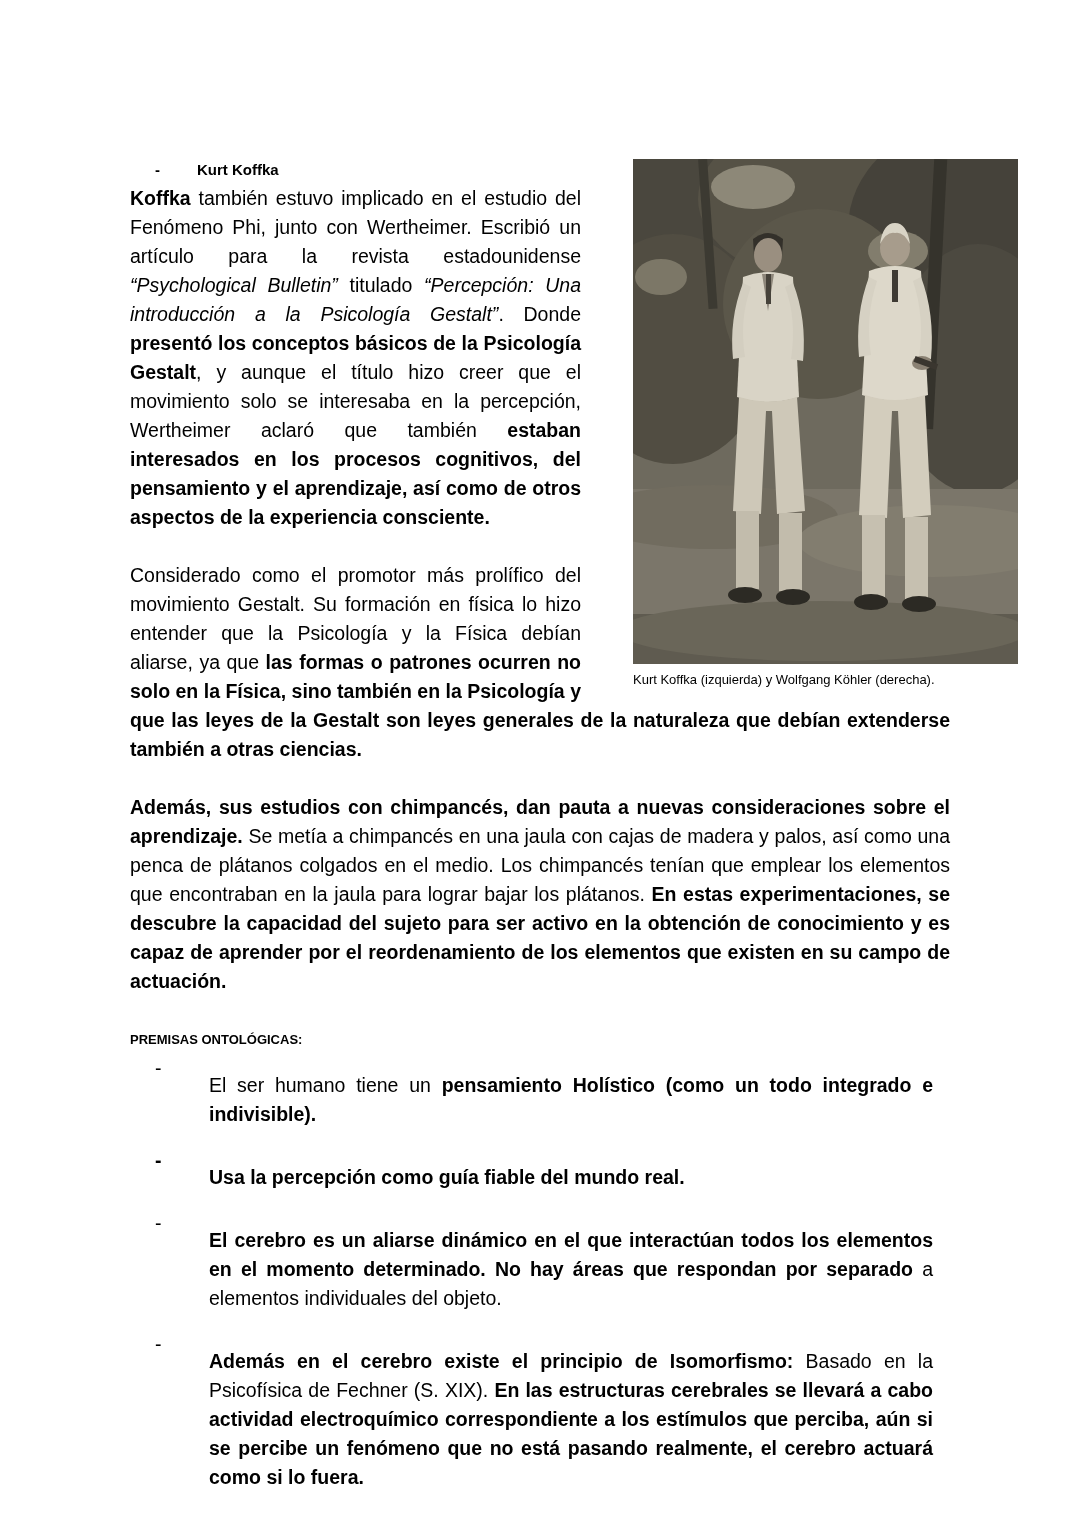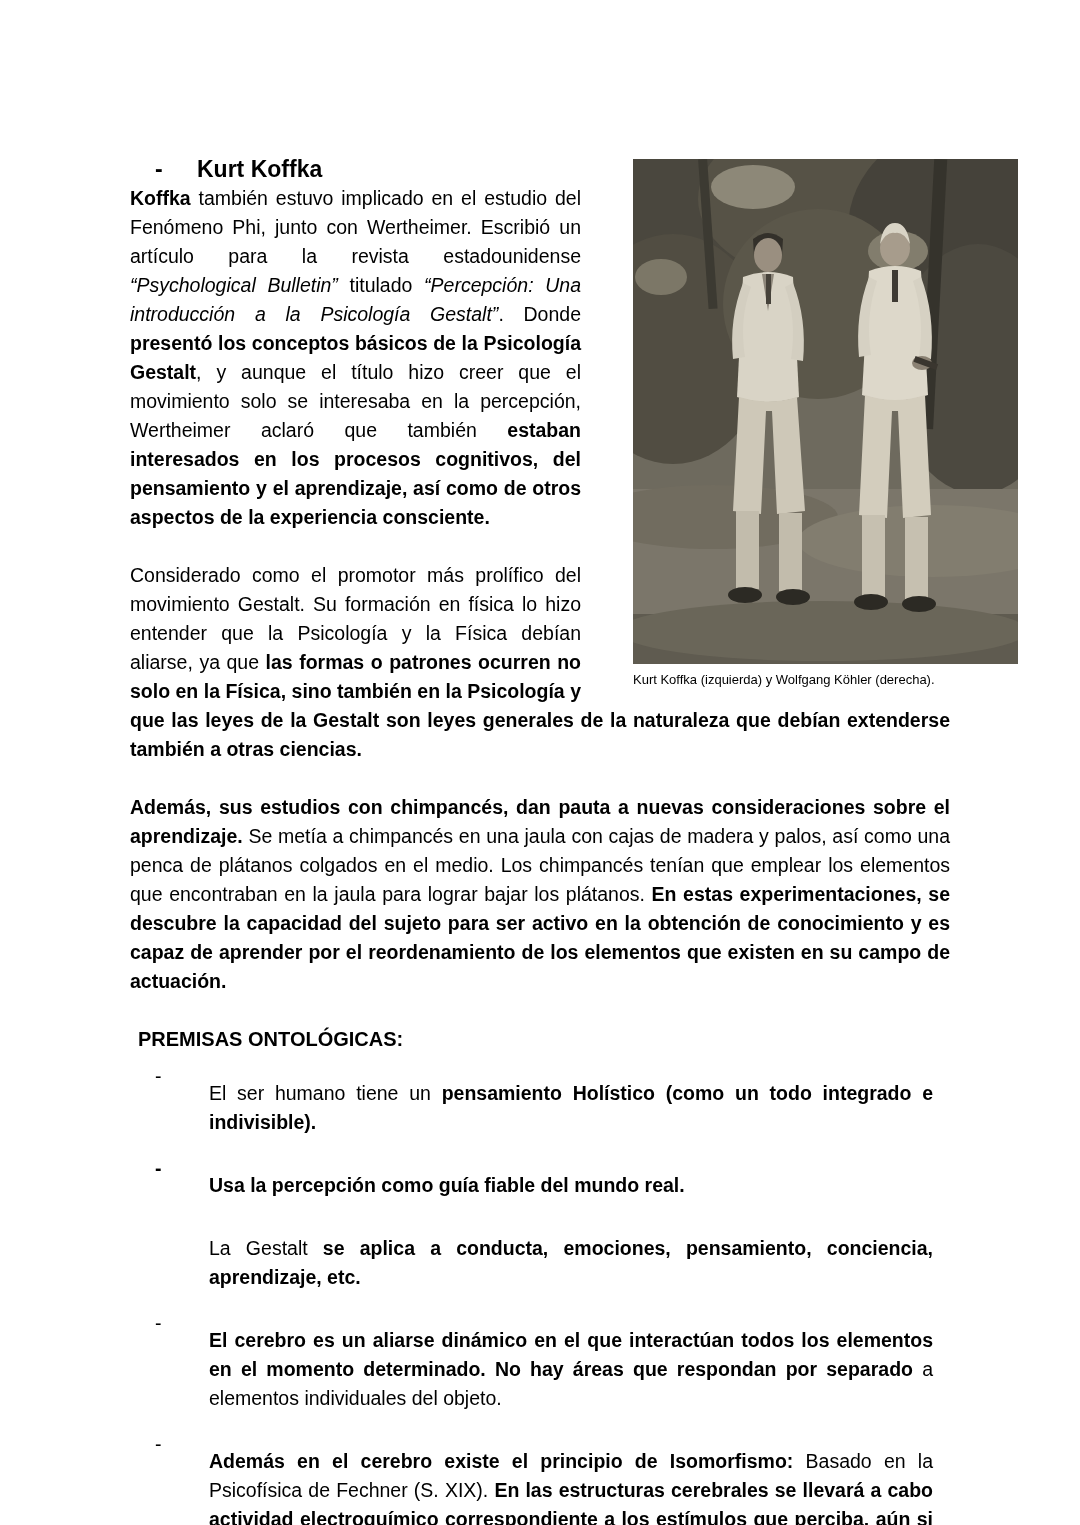--- a/index.html
+++ b/index.html
@@ -16,32 +16,32 @@
     padding: 155px 130px 60px 130px;
     overflow: hidden;
     background: #ffffff;
   }
   .para {
     font-size: 19.5px; line-height: 29px;
     text-align: justify;
     margin: 0 0 29px 0;
   }
   .heading {
-    font-size: 23px; line-height: 29px;
+    font-size: 15px; line-height: 29px;
     font-weight: 700;
     padding-left: 25px;
     margin: 0;
   }
   .h-marker { display: inline-block; width: 42px; }
   .b { font-weight: 700; }
   .i { font-style: italic; }
   .premisas-heading {
-    font-size: 20px; line-height: 29px;
+    font-size: 13px; line-height: 29px;
     font-weight: 700;
-    margin: 8px;
+    margin: 0;
   }
   .list { margin: 0; }
   .list-row { display: flex; }
   .list-marker {
     flex: 0 0 37px;
     margin-left: 25px;
     font-size: 19.5px; line-height: 29px;
   }
   .item-text {
     flex: 1;
@@ -142,24 +142,20 @@
     <div class="list-row">
       <span class="list-marker">-</span>
       <p class="item-text"><span>El ser humano tiene un </span><span class="b">pensamiento Holístico (como un todo integrado e indivisible).</span></p>
     </div>
 
     <div class="list-row">
       <span class="list-marker b">-</span>
       <p class="item-text"><span class="b">Usa la percepción como guía fiable del mundo real.</span></p>
     </div>
 
-    <div class="list-row">
-      <span class="list-marker"></span>
-      <p class="item-text"><span>La Gestalt </span><span class="b">se aplica a conducta, emociones, pensamiento, conciencia, aprendizaje, etc.</span></p>
-    </div>
 
     <div class="list-row">
       <span class="list-marker">-</span>
       <p class="item-text"><span class="b">El cerebro es un aliarse dinámico en el que interactúan todos los elementos en el momento determinado. No hay áreas que respondan por separado</span><span> a elementos individuales del objeto.</span></p>
     </div>
 
     <div class="list-row">
       <span class="list-marker">-</span>
       <p class="item-text"><span class="b">Además en el cerebro existe el principio de Isomorfismo:</span><span> Basado en la Psicofísica de Fechner (S. XIX). </span><span class="b">En las estructuras cerebrales se llevará a cabo actividad electroquímico correspondiente a los estímulos que perciba, aún si se percibe un fenómeno que no está pasando realmente, el cerebro actuará como si lo fuera.</span></p>
     </div>

